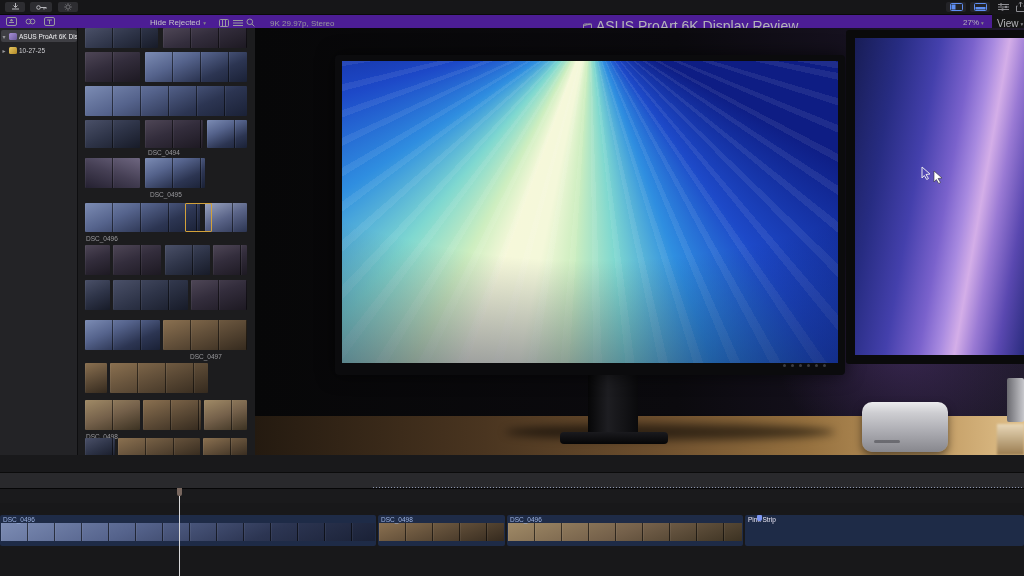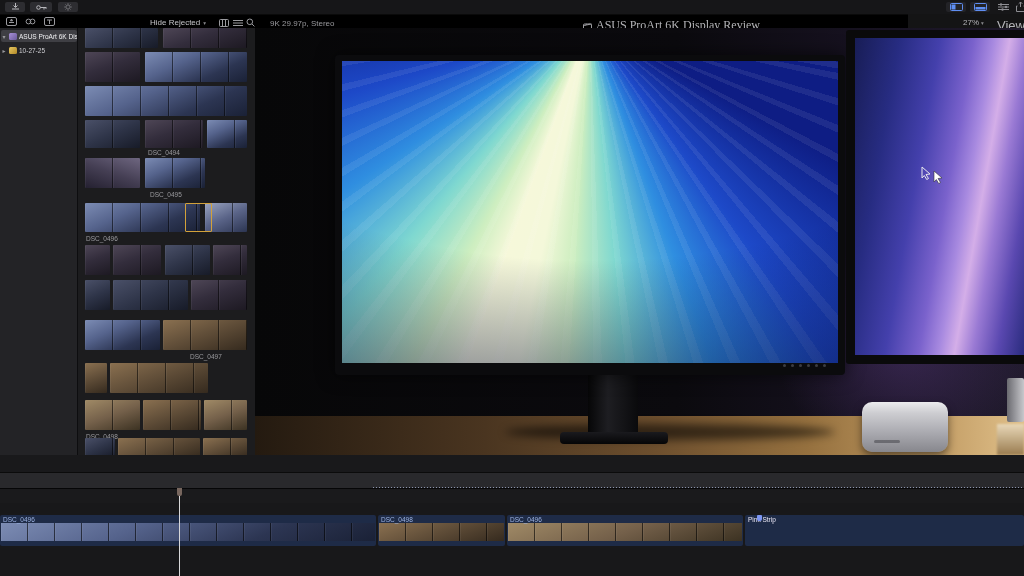--- a/index.html
+++ b/index.html
@@ -1,21 +1,21 @@
 <!DOCTYPE html>
 <html><head>
 <meta charset="utf-8">
 <style>
   html,body{margin:0;padding:0;background:#000;}
   #stage{position:relative;width:1024px;height:576px;background:#141415;overflow:hidden;
          font-family:"Liberation Sans",sans-serif;color:#c8c8cc;-webkit-font-smoothing:antialiased;}
   .abs{position:absolute;}
   
   #window-bar{left:0;top:0;width:1024px;height:14px;background:#161618;}
-  #second-bar{left:0;top:14px;width:908px;height:14px;background:#000000;border-top:1px solid #0a0a0a;box-sizing:border-box;}
+  #second-bar{left:0;top:14px;width:992px;height:14px;background:#4c1d95;border-top:1px solid #0a0a0a;box-sizing:border-box;}
   .mini-btn{position:absolute;top:2px;height:10px;border-radius:2px;background:#2d2d31;display:flex;align-items:center;justify-content:center;}
   .pane-btn{position:absolute;top:2px;height:10px;width:20px;border-radius:2px;background:#232327;display:flex;align-items:center;justify-content:center;}
   
   #sidebar{left:0;top:28px;width:78px;height:427px;background:#232326;border-right:1px solid #0d0d0f;box-sizing:border-box;}
   #browser-panel{left:78px;top:28px;width:177px;height:427px;background:#1c1c1e;}
   #viewer-panel{left:255px;top:28px;width:769px;height:427px;background:#0a0a0c;overflow:hidden;}
   #status-strip{left:0;top:455px;width:1024px;height:17px;background:#19191b;}
   #tl-toolbar{left:0;top:472px;width:1024px;height:16px;background:#29292c;border-top:1px solid #0b0b0b;box-sizing:border-box;}
   #ruler{left:0;top:488px;width:1024px;height:15px;background:#1a1a1c;border-top:1px solid #060607;box-sizing:border-box;}
   #tl-body{left:0;top:503px;width:1024px;height:73px;background:#18181a;}
@@ -163,28 +163,28 @@
     <svg class="abs" style="left:246px;top:3px;" width="9" height="9" viewBox="0 0 9 9">
         <circle cx="3.8" cy="3.8" r="2.8" stroke="#9a9a9e" fill="none"></circle>
         <path d="M6 6l2.4 2.4" stroke="#9a9a9e"></path>
       </svg>
     <span class="abs" style="left:270px;top:3.5px;font-size:8px;color:#98989c;">9K 29.97p, Stereo</span>
     <div class="abs" style="left:583px;top:3px;display:flex;align-items:center;gap:4px;">
       <svg width="9" height="8" viewBox="0 0 9 8">
           <rect x=".5" y="2" width="8" height="5.5" rx="1" stroke="#9a9a9e" fill="none"></rect>
           <path d="M.5 3.5L8.5 2M2.5 3.2L3.8 2M5 2.8L6.3 1.6" stroke="#9a9a9e"></path>
         </svg>
-      <span style="font-size:12px;color:#b4b4b8;white-space:nowrap;font-family:Liberation Serif, serif;">ASUS ProArt 6K Display Review</span>
+      <span style="font-size:14px;color:#b4b4b8;white-space:nowrap;">ASUS ProArt 6K Display Review</span>
     </div>
     <div class="abs" style="left:963px;top:3px;display:flex;gap:2px;align-items:center;">
       <span style="font-size:8px;color:#b4b4b8;">27%</span>
       <span class="chev">▾</span>
     </div>
     <div class="abs" style="left:997px;top:3px;display:flex;gap:2px;align-items:center;">
-      <span style="font-size:13px;color:#b4b4b8;">View</span>
+      <span style="font-size:10px;color:#b4b4b8;">View</span>
       <span class="chev">▾</span>
     </div>
   </div>
 
   <div id="sidebar" class="abs">
     <div class="side-row" id="library-row">
       <span class="disc">▾</span>
       <span class="lib-ico"></span>
       <span>ASUS ProArt 6K Display</span>
     </div>

